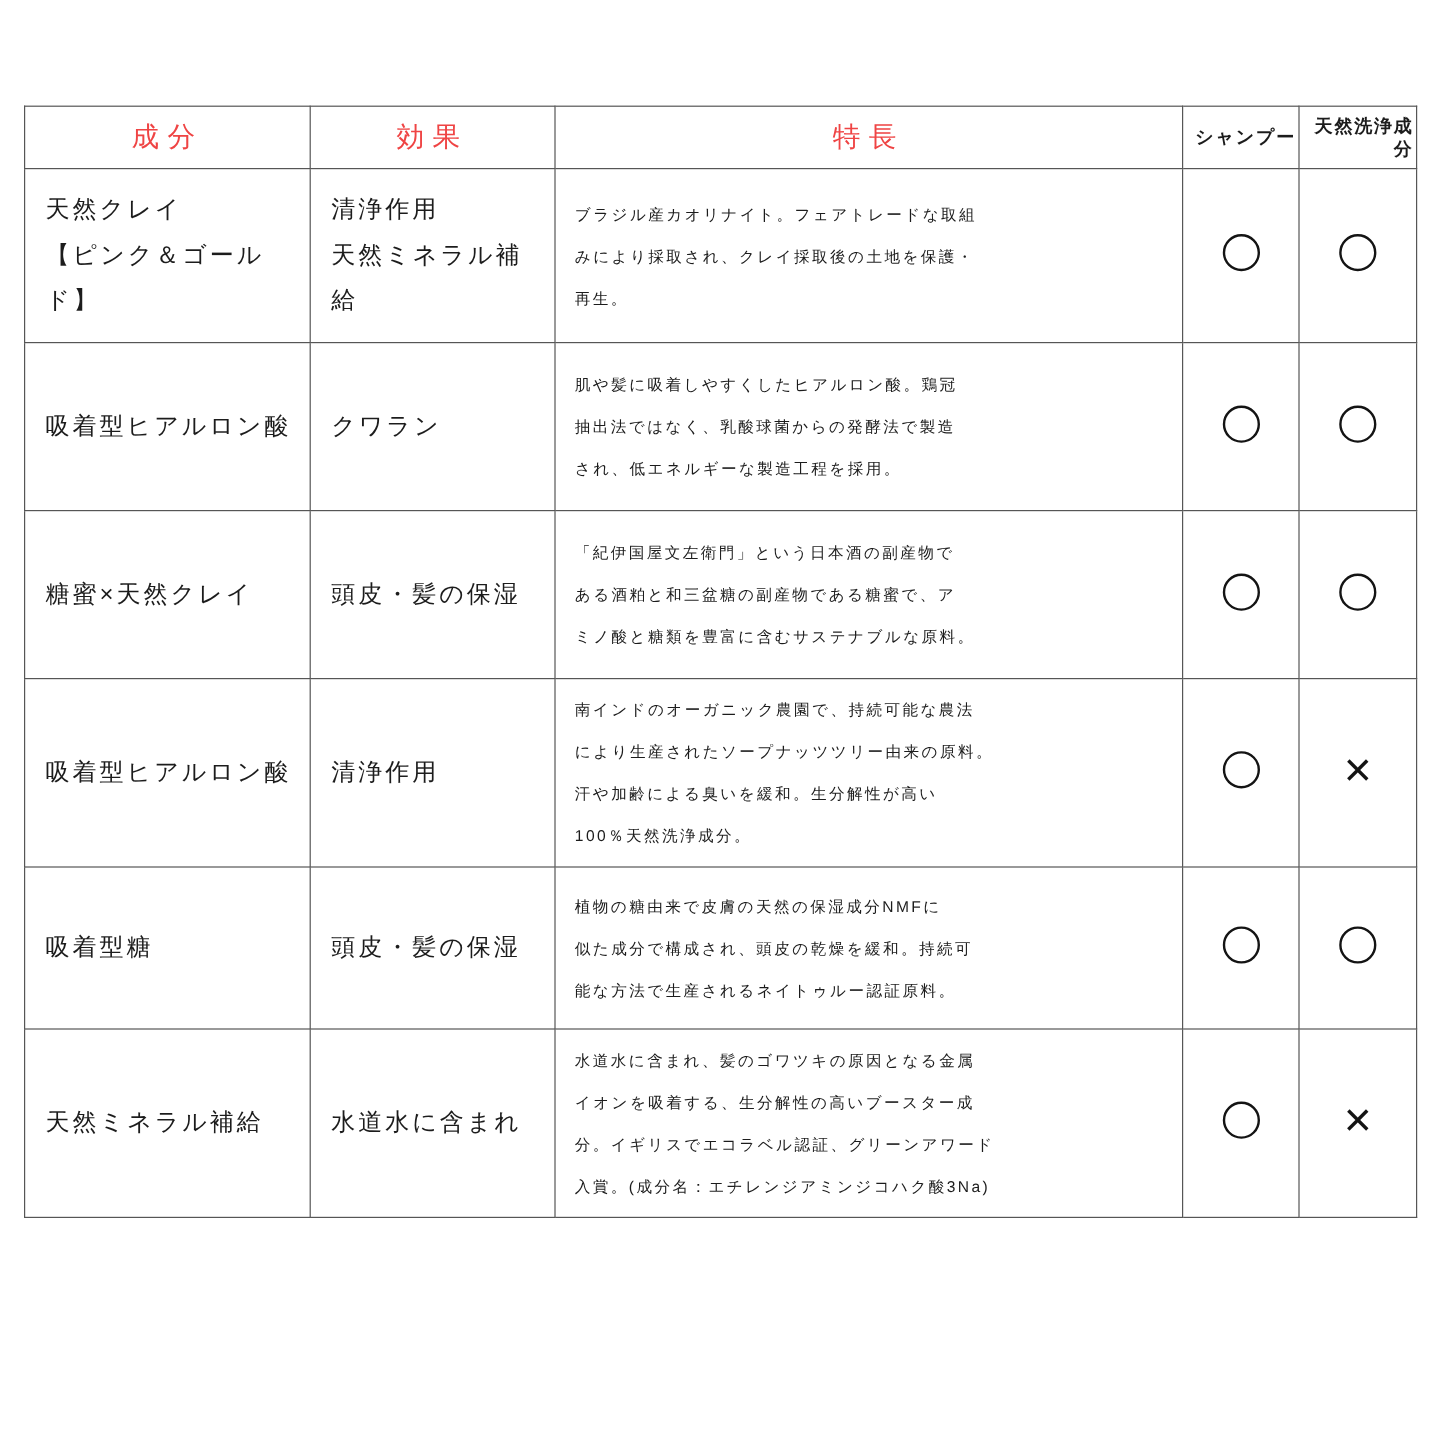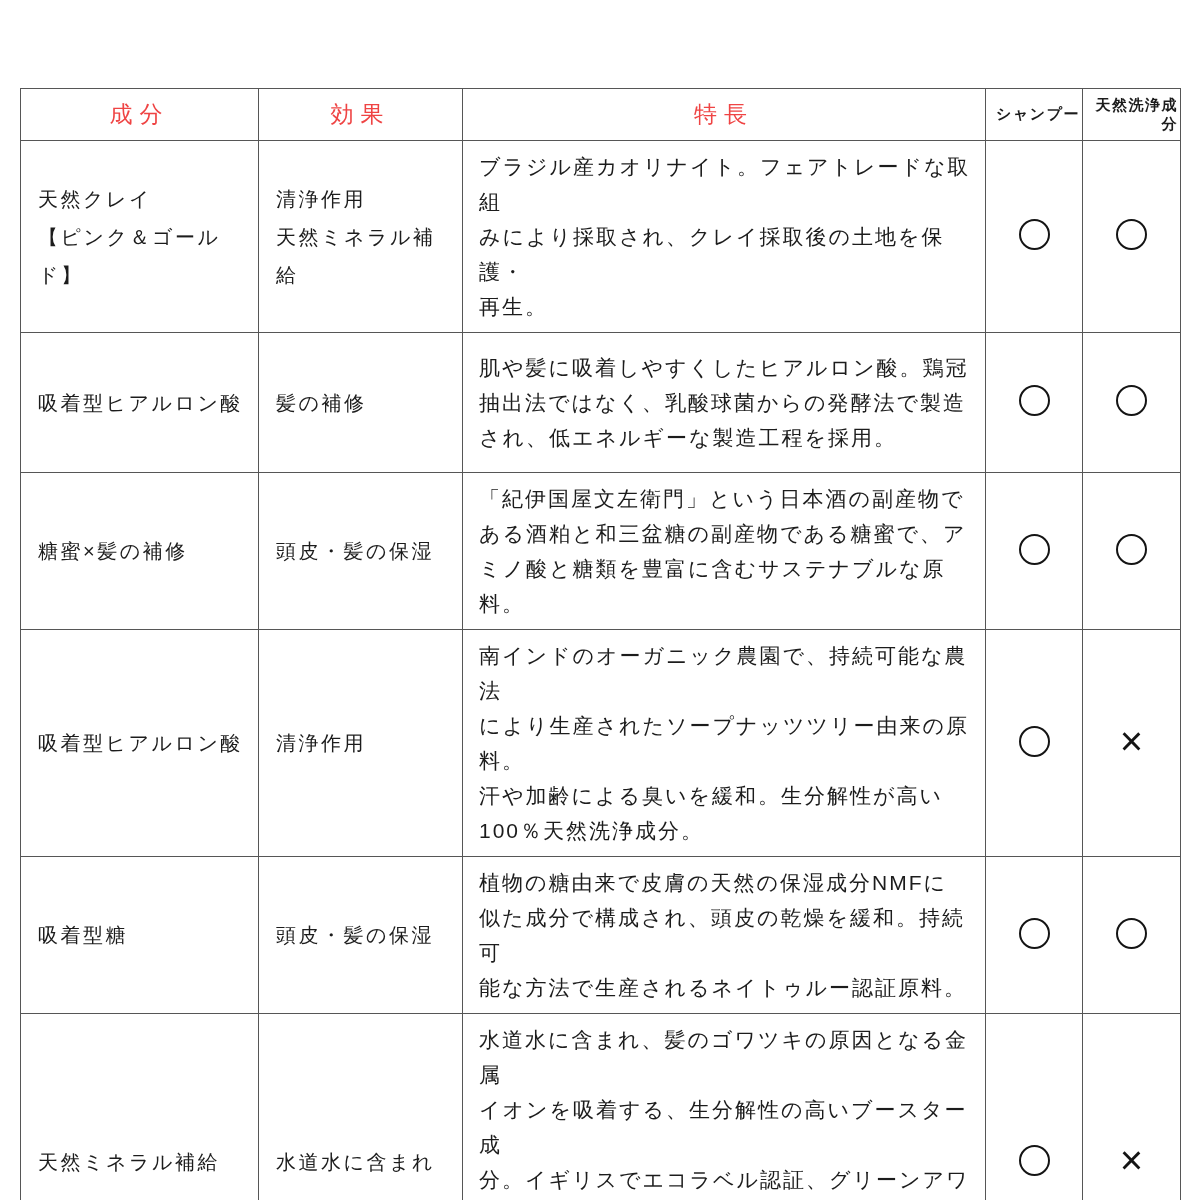--- a/index.html
+++ b/index.html
@@ -62,21 +62,21 @@
   td.ingredient, td.effect {
     font-size: 20px;
     letter-spacing: 2.5px;
     line-height: 38px;
     padding-left: 17px;
     padding-right: 6px;
     white-space: pre-line;
     text-align: left;
   }
   td.feature {
-    font-size: 21px;
+    font-size: 13px;
     letter-spacing: 2px;
     line-height: 35px;
     padding: 8px 8px 8px 16px;
     white-space: pre-line;
     text-align: left;
   }
   td.markcell {
     text-align: center;
     vertical-align: middle;
   }
@@ -127,29 +127,29 @@
           <td class="effect">清浄作用
 天然ミネラル補給</td>
           <td class="feature">ブラジル産カオリナイト。フェアトレードな取組
 みにより採取され、クレイ採取後の土地を保護・
 再生。</td>
           <td class="markcell"><span class="mark mark-circle"></span></td>
           <td class="markcell"><span class="mark mark-circle"></span></td>
         </tr>
         <tr>
           <td class="ingredient">吸着型ヒアルロン酸</td>
-          <td class="effect">髪の補修</td>
+          <td class="effect">クワラン</td>
           <td class="feature">肌や髪に吸着しやすくしたヒアルロン酸。鶏冠
 抽出法ではなく、乳酸球菌からの発酵法で製造
 され、低エネルギーな製造工程を採用。</td>
           <td class="markcell"><span class="mark mark-circle"></span></td>
           <td class="markcell"><span class="mark mark-circle"></span></td>
         </tr>
         <tr>
-          <td class="ingredient">糖蜜×髪の補修</td>
+          <td class="ingredient">糖蜜×天然クレイ</td>
           <td class="effect">頭皮・髪の保湿</td>
           <td class="feature">「紀伊国屋文左衛門」という日本酒の副産物で
 ある酒粕と和三盆糖の副産物である糖蜜で、ア
 ミノ酸と糖類を豊富に含むサステナブルな原料。</td>
           <td class="markcell"><span class="mark mark-circle"></span></td>
           <td class="markcell"><span class="mark mark-circle"></span></td>
         </tr>
         <tr>
           <td class="ingredient">吸着型ヒアルロン酸</td>
           <td class="effect">清浄作用</td>

